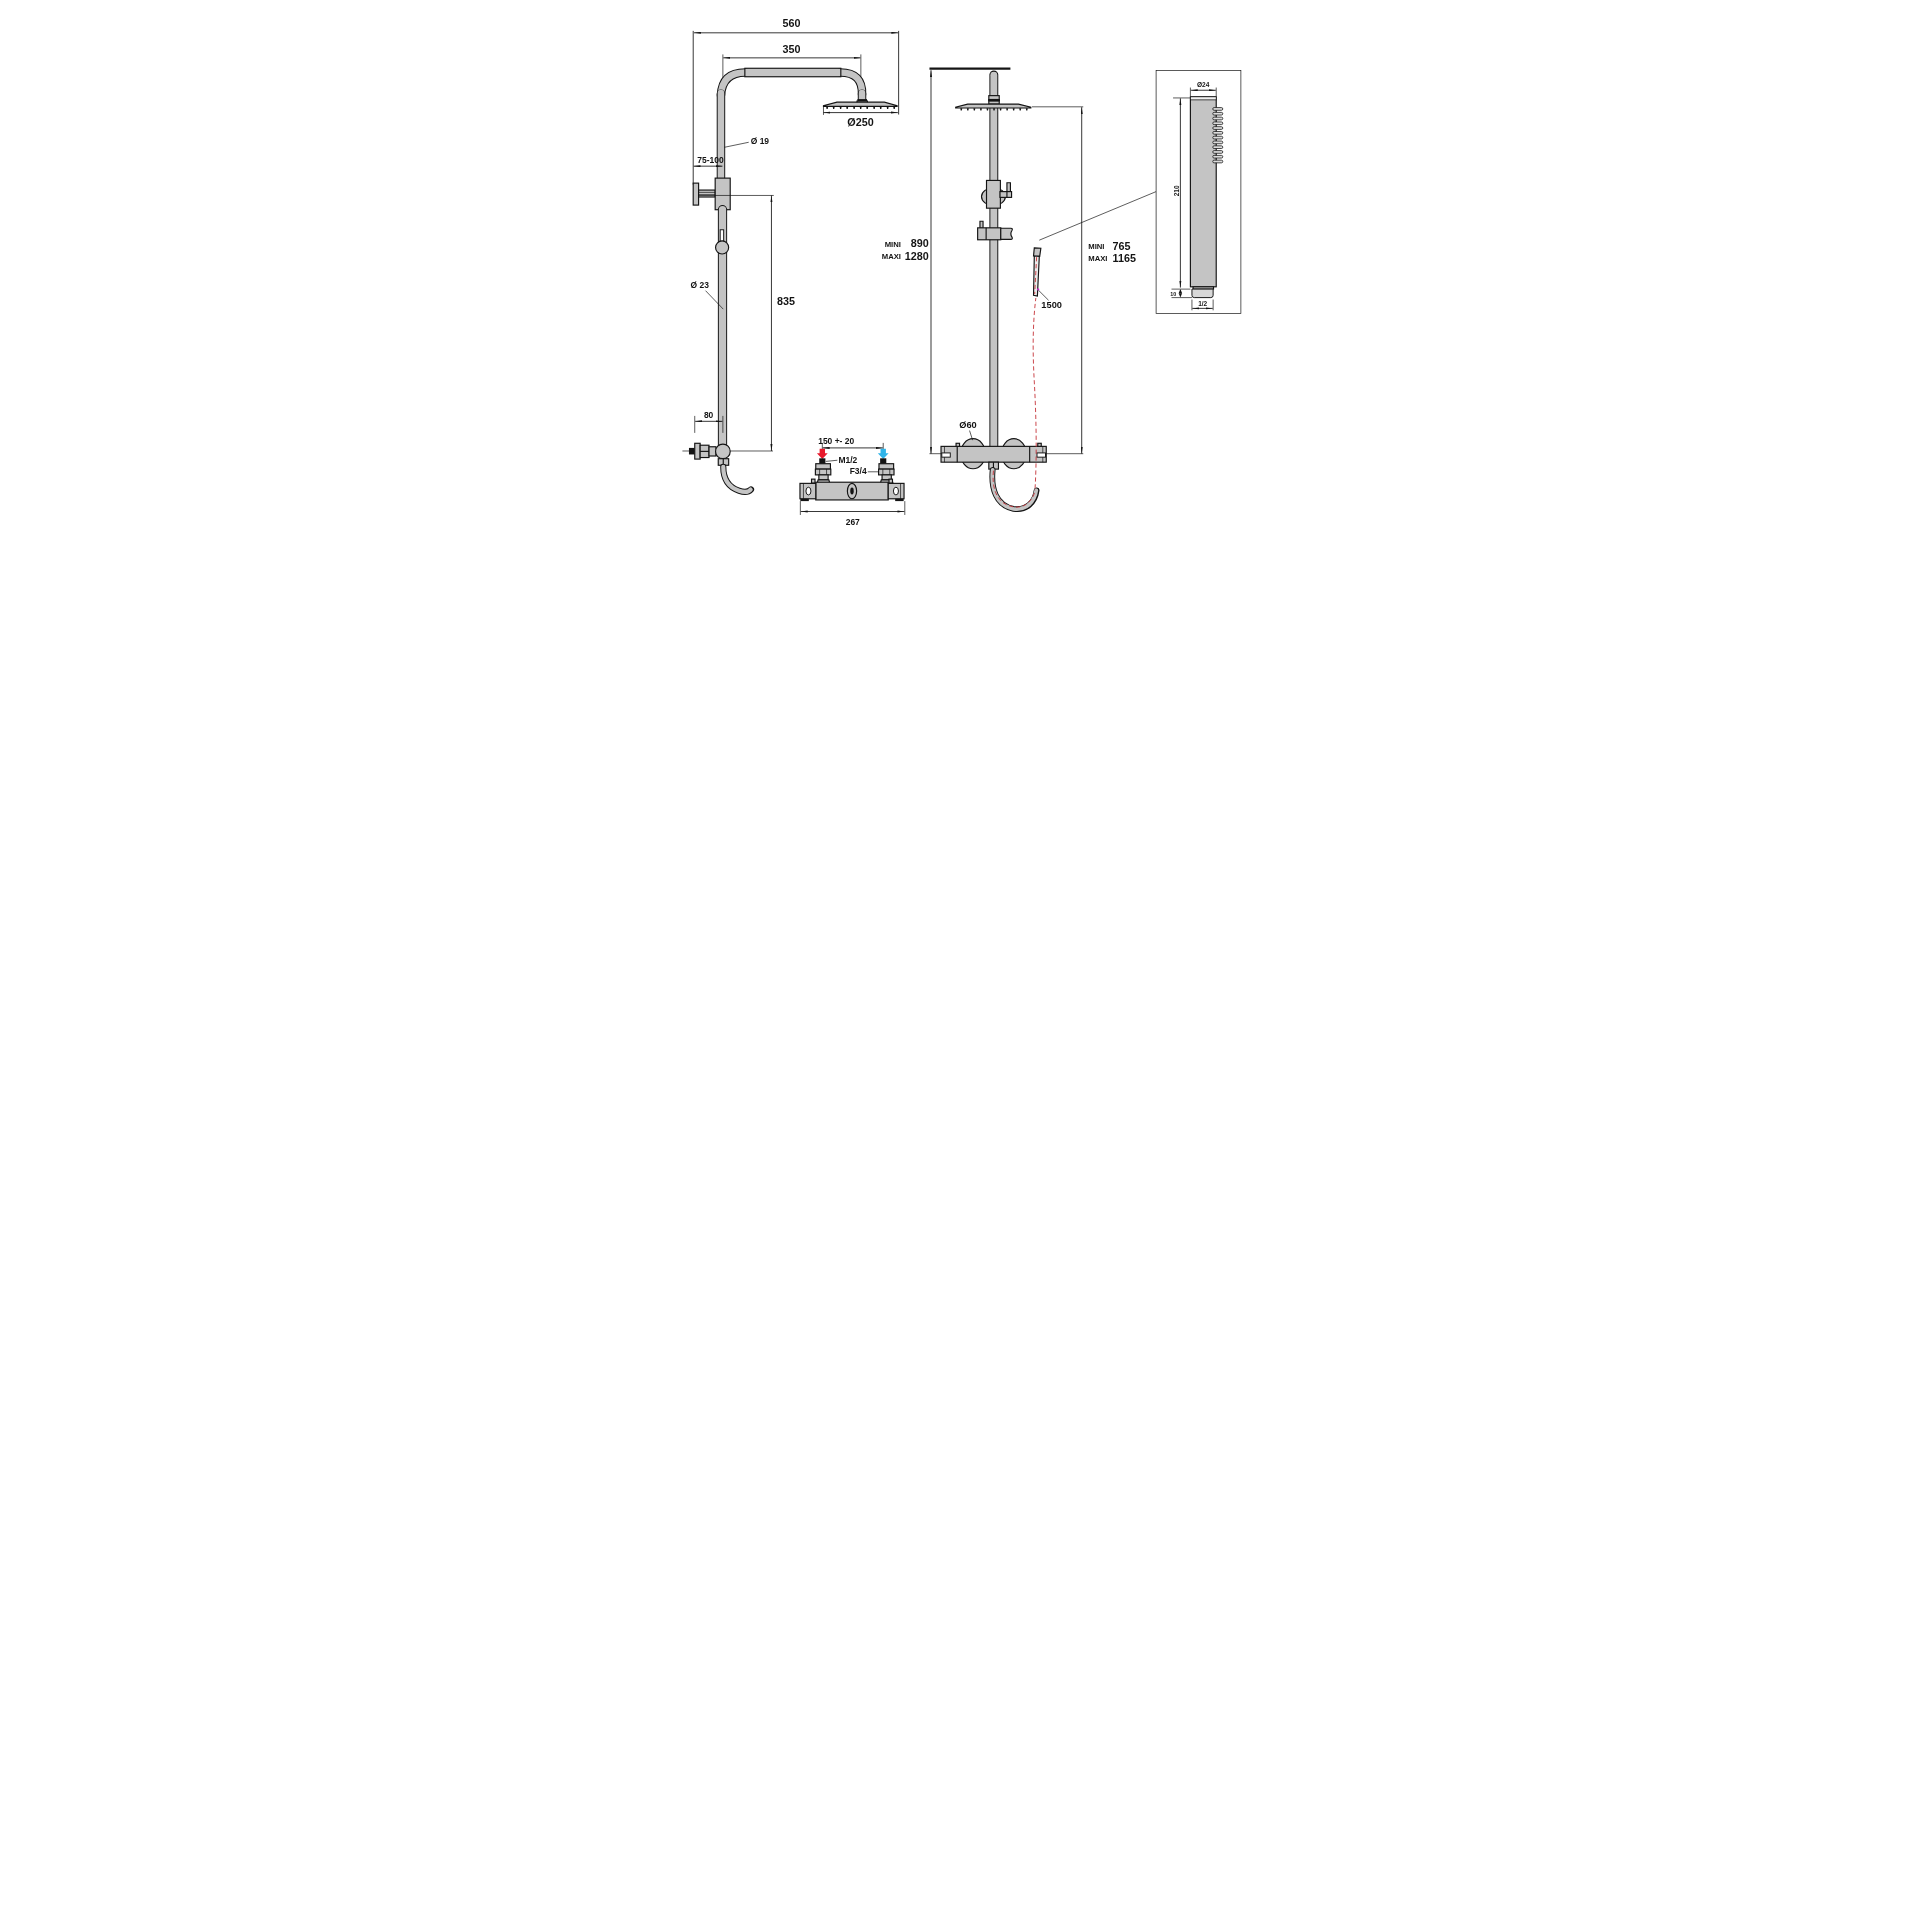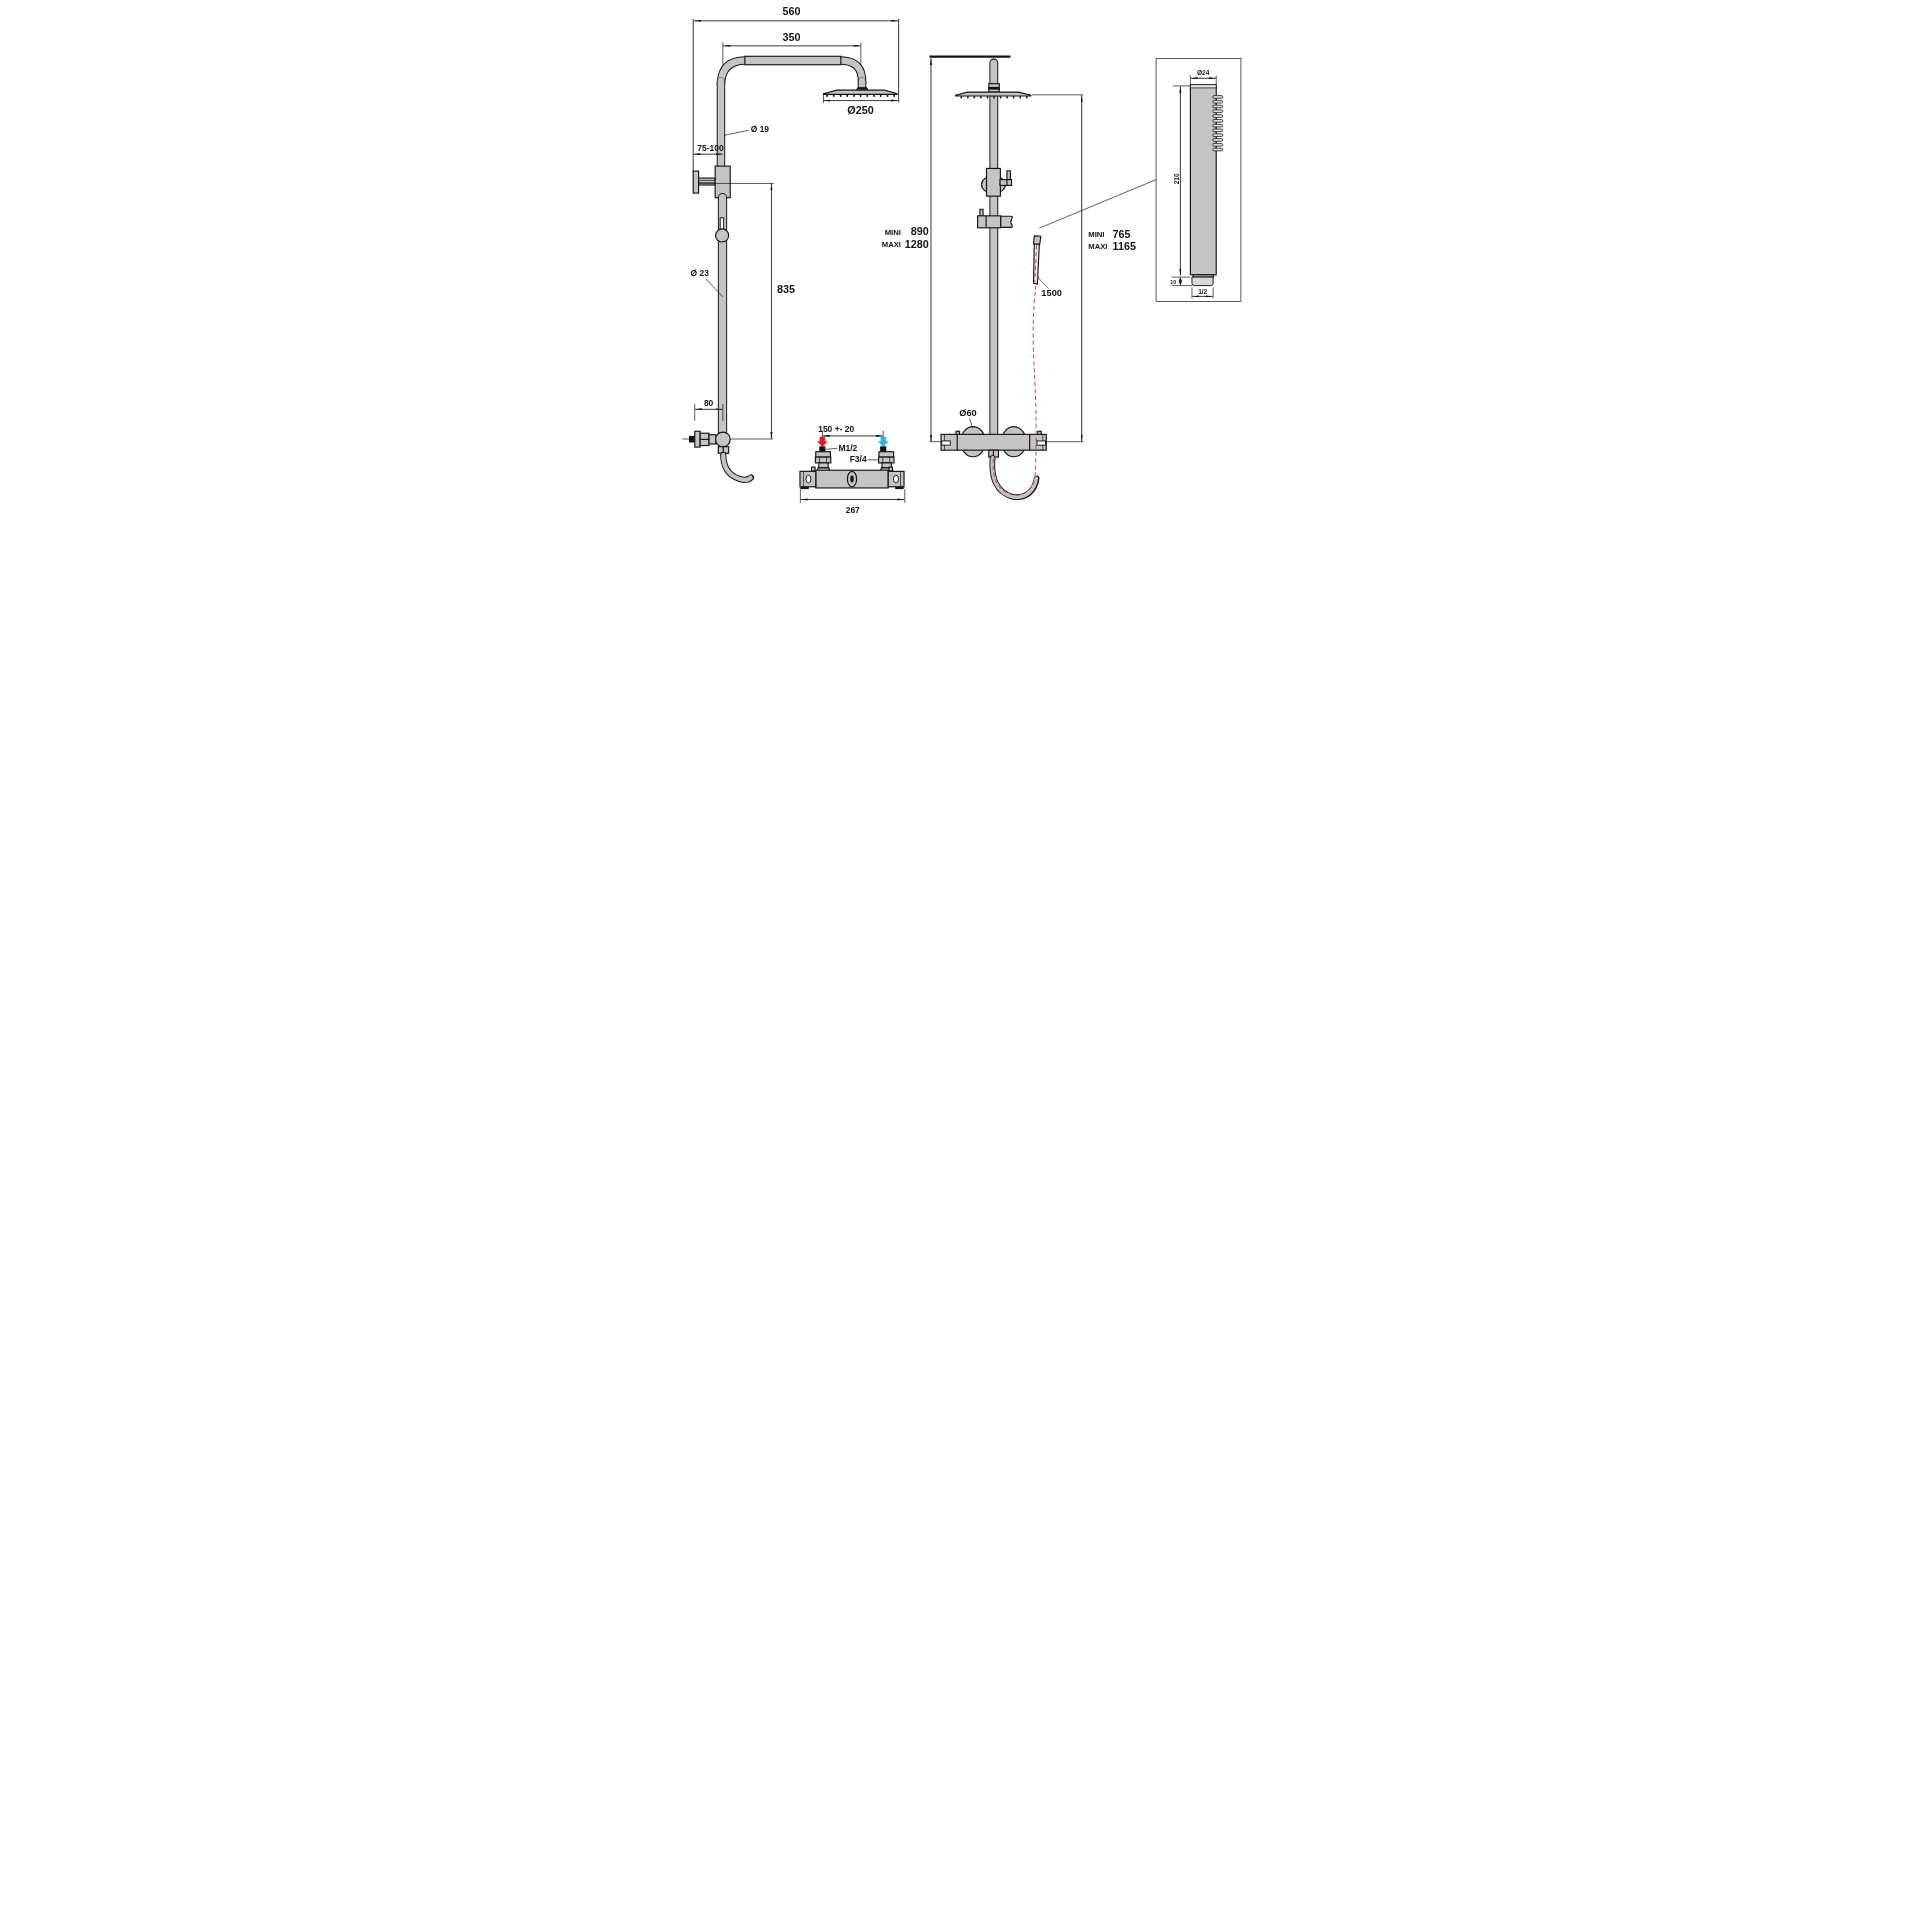--- a/index.html
+++ b/index.html
@@ -1,16 +1,16 @@
 <!DOCTYPE html>
 <html style="font-size:6.2px"><head>
 <meta charset="utf-8">
 <style>
   html,body{margin:0;padding:0;background:#ffffff;}
-  .page{width:100%;max-width:582px;margin:0 auto;}
+  .page{width:100%;max-width:582px;margin:12px auto;}
   svg{display:block;width:100%;height:auto;background:#fff;}
   text{font-family:"Liberation Sans","DejaVu Sans",sans-serif;font-weight:bold;fill:#141414;}
   .d28{font-size:28px;} .d24{font-size:24px;} .d22{font-size:22px;}
   .d20{font-size:20px;} .d17{font-size:17px;} .d15{font-size:14px;}
   .ln{stroke:#141414;stroke-width:3;fill:none;}
   .lnthick{stroke:#141414;stroke-width:5.5;fill:none;}
   .thin{stroke:#141414;stroke-width:1.8;fill:none;}
   .dimln{stroke:#141414;stroke-width:2.2;fill:none;}
   .fg{fill:#c4c4c4;stroke:#141414;stroke-width:3;}
   .fgl{fill:#dcdcdc;stroke:#141414;stroke-width:2;}

